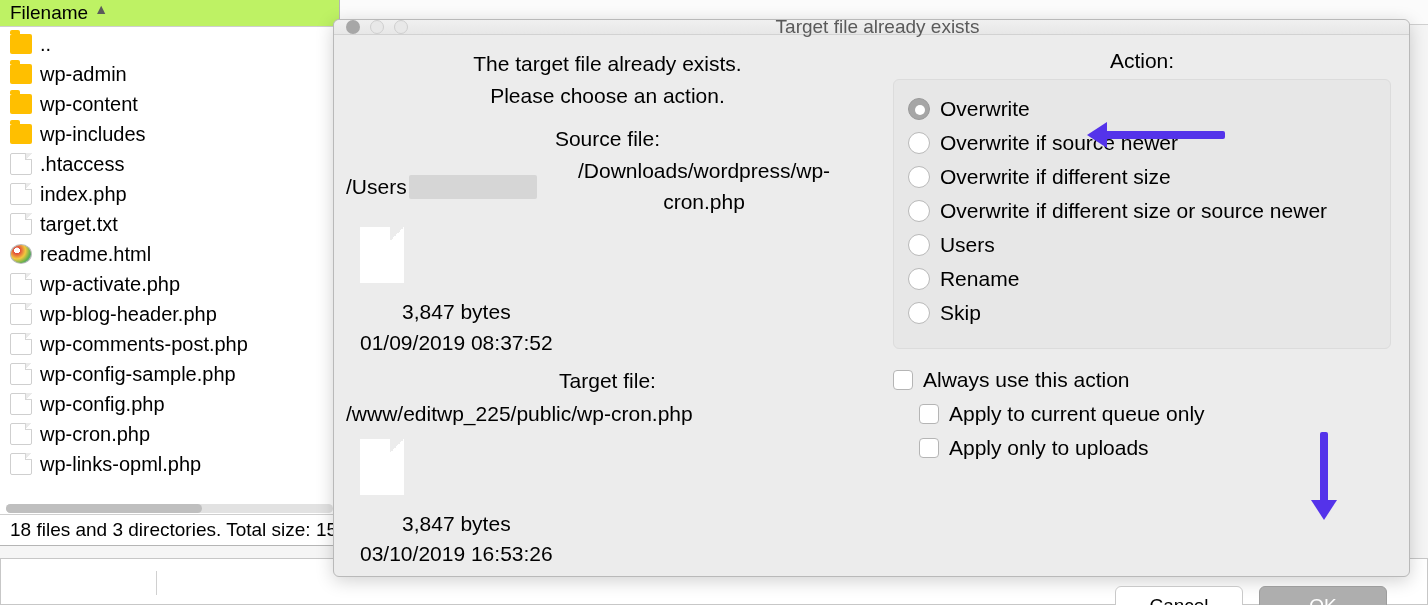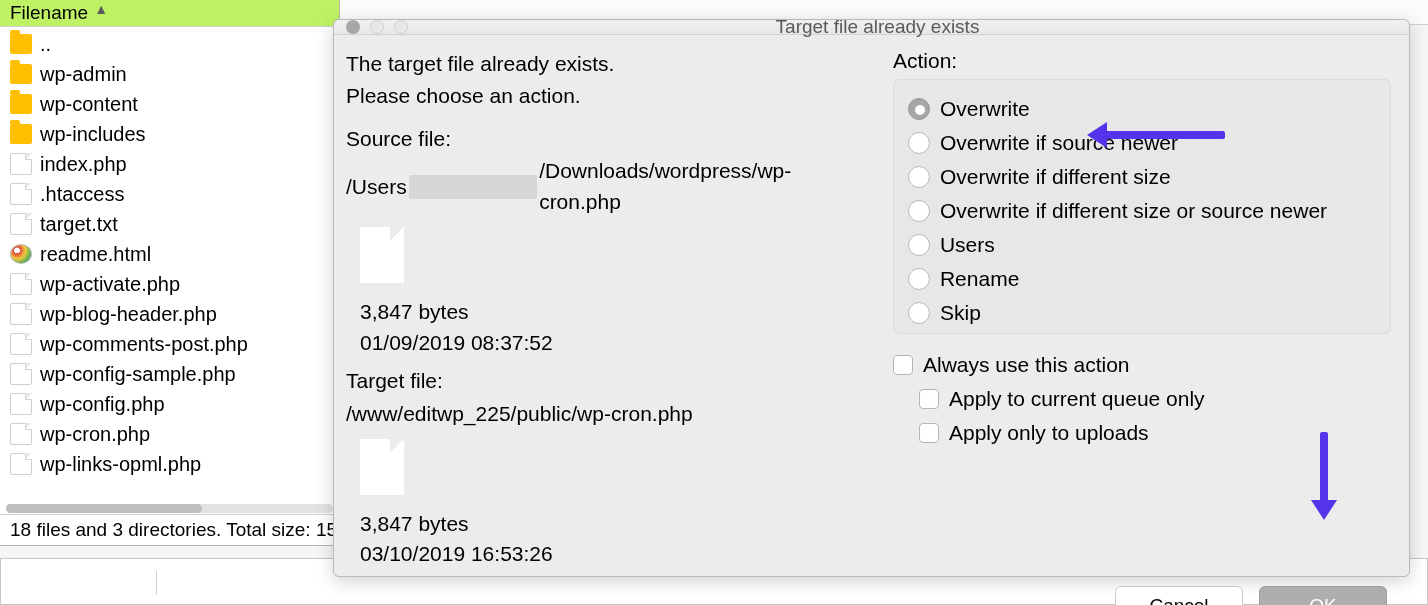--- a/index.html
+++ b/index.html
@@ -177,20 +177,21 @@
     font-size: 19px;
     color: #5a5a5a;
     pointer-events: none;
   }
 
   .dialog-body {
     flex: 1;
     display: flex;
     padding: 14px 18px 0 12px;
     gap: 24px;
+    text-align: center;
   }
   .left-col {
     flex: 1.05;
     font-size: 21px;
     line-height: 1.45;
   }
   .left-col .hdr { margin-bottom: 2px; }
   .file-block {
     display: flex;
     gap: 14px;
@@ -223,21 +224,21 @@
 
   .right-col {
     flex: 1;
     font-size: 21px;
   }
   .action-label { margin-bottom: 6px; }
   .action-box {
     background: #e7e7e7;
     border: 1px solid #dcdcdc;
     border-radius: 6px;
-    padding: 12px 14px 3px 14px;
+    padding: 12px 14px 18px 14px;
   }
   .radio-row, .check-row {
     display: flex; align-items: center;
     gap: 10px;
     padding: 5px 0;
     font-size: 21px;
   }
   .radio {
     width: 22px; height: 22px;
     border-radius: 50%;
@@ -337,25 +338,25 @@
       <div class="file-row">
         <span class="icon-folder"></span>
         <span>wp-content</span>
       </div>
       <div class="file-row">
         <span class="icon-folder"></span>
         <span>wp-includes</span>
       </div>
       <div class="file-row">
         <span class="icon-file"></span>
+        <span>.htaccess</span>
+      </div>
+      <div class="file-row">
+        <span class="icon-file"></span>
         <span>index.php</span>
-      </div>
-      <div class="file-row">
-        <span class="icon-file"></span>
-        <span>.htaccess</span>
       </div>
       <div class="file-row">
         <span class="icon-file"></span>
         <span>target.txt</span>
       </div>
       <div class="file-row">
         <span class="icon-html"></span>
         <span>readme.html</span>
       </div>
       <div class="file-row">

